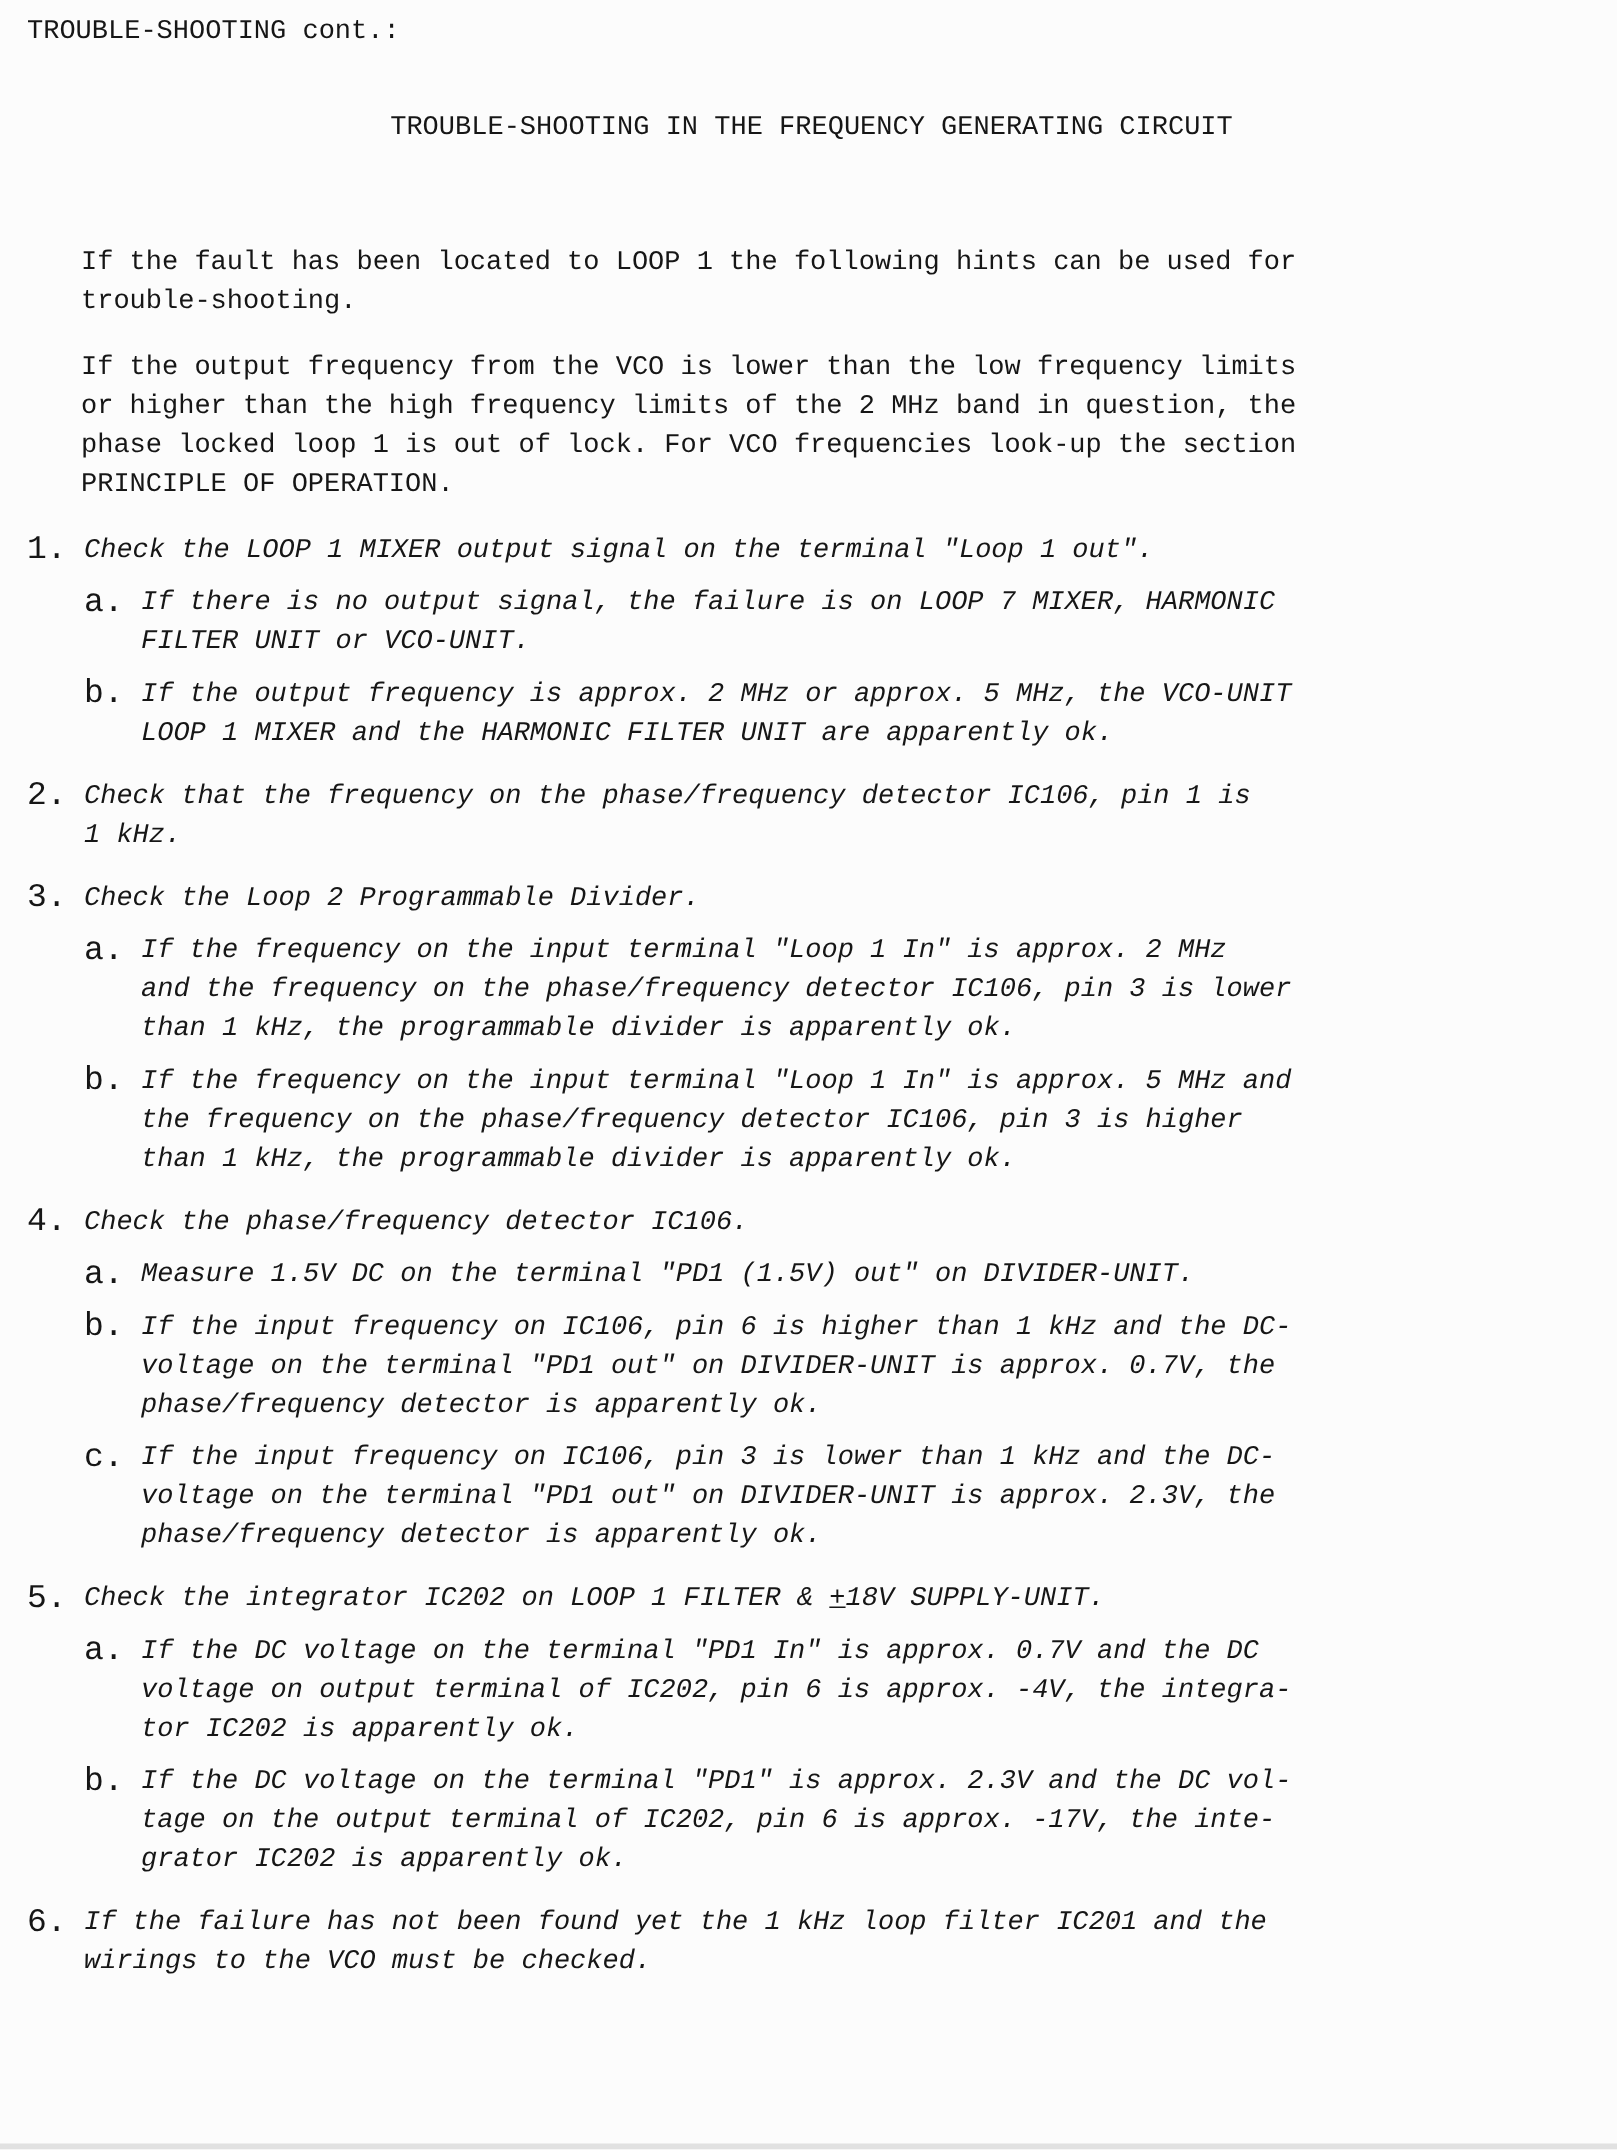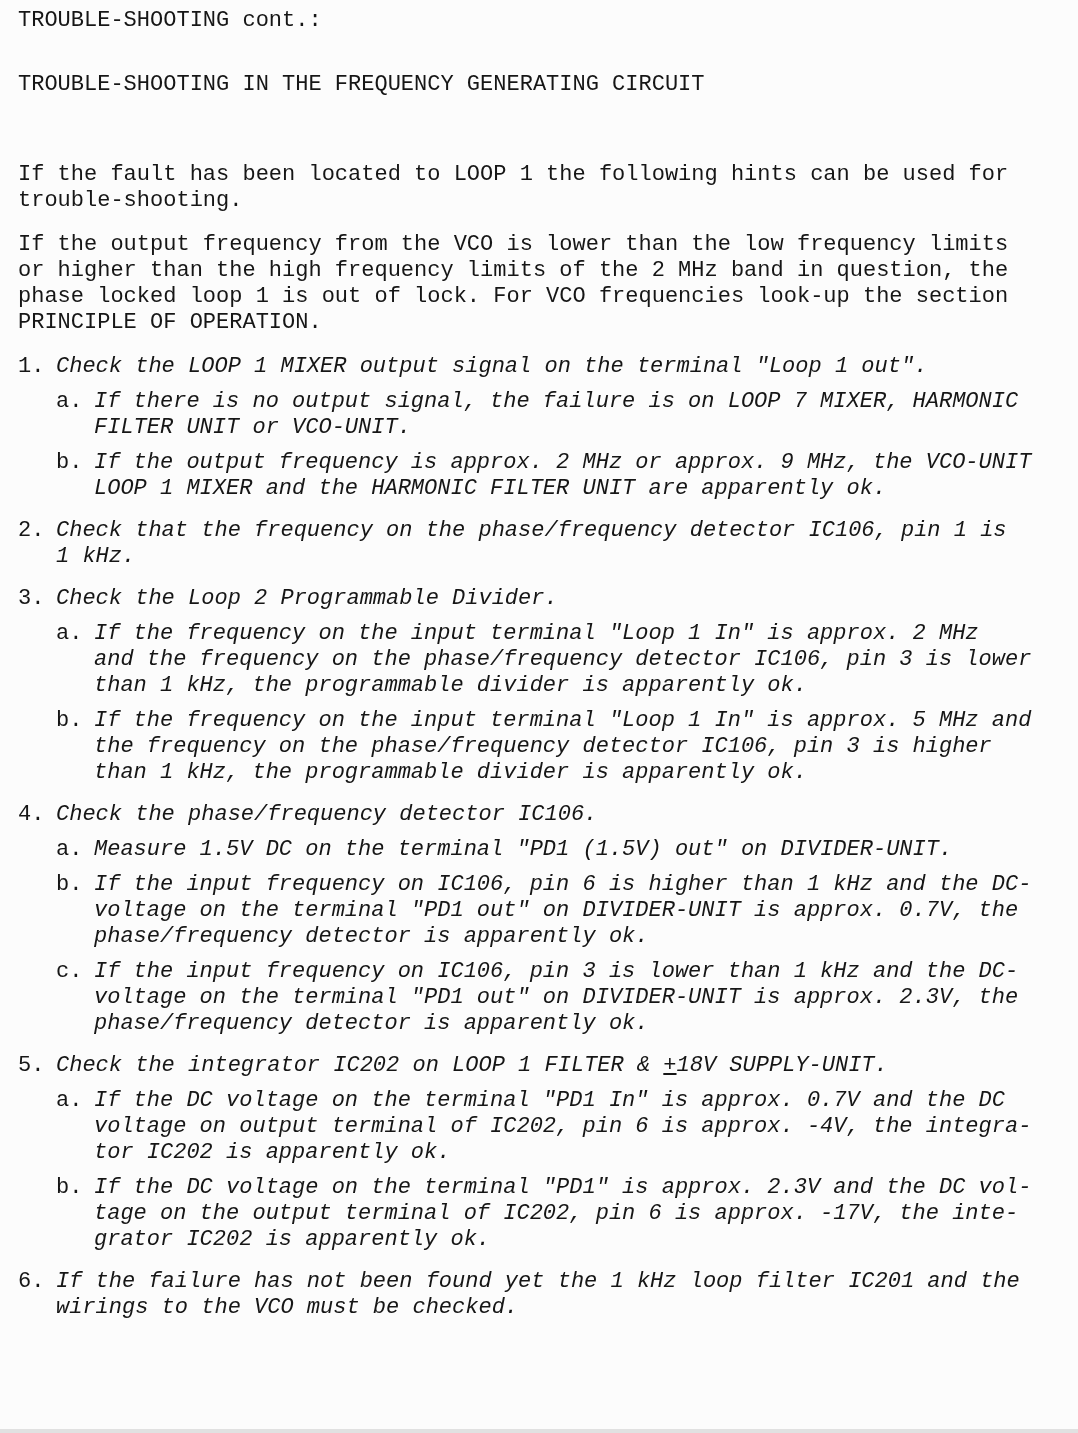--- a/index.html
+++ b/index.html
@@ -9,28 +9,28 @@
     background: #fcfcfc;
     position: relative;
     overflow: hidden;
     font-family: "Liberation Mono", "DejaVu Sans Mono", monospace;
     color: #161616;
   }
   .page {
     padding: 8px 14px 0 18px;
   }
   .line, .txt {
-    font-size: 22px;
+    font-size: 18px;
     line-height: 26px;
     white-space: pre-line;
   }
   .doc-header { margin-bottom: 38px; }
-  .doc-title  { margin-bottom: 64px; }
+  .doc-title  { margin-bottom: 64px; text-align: center; }
   .section-heading { margin-bottom: 19px; }
-  .para { margin-bottom: 18px; }
+  .para { margin-bottom: 18px; margin-left: 36px; }
   .steps { margin-top: 15px; }
   .step { margin-bottom: 16px; }
   .row { display: flex; align-items: flex-start; }
   .num {
     flex: 0 0 38px;
     font-size: 22px;
     line-height: 26px;
     white-space: pre;
   }
   .sub { margin-top: 9px; margin-left: 38px; }
@@ -69,21 +69,21 @@
         <span class="num">1.</span>
         <span class="txt">Check the LOOP 1 MIXER output signal on the terminal "Loop 1 out".</span>
       </div>
       <div class="row sub">
         <span class="num">a.</span>
         <span class="txt">If there is no output signal, the failure is on LOOP 7 MIXER, HARMONIC
 FILTER UNIT or VCO-UNIT.</span>
       </div>
       <div class="row sub">
         <span class="num">b.</span>
-        <span class="txt">If the output frequency is approx. 2 MHz or approx. 9 MHz, the VCO-UNIT
+        <span class="txt">If the output frequency is approx. 2 MHz or approx. 5 MHz, the VCO-UNIT
 LOOP 1 MIXER and the HARMONIC FILTER UNIT are apparently ok.</span>
       </div>
     </div>
 
     <div class="step">
       <div class="row">
         <span class="num">2.</span>
         <span class="txt">Check that the frequency on the phase/frequency detector IC106, pin 1 is
 1 kHz.</span>
       </div>

